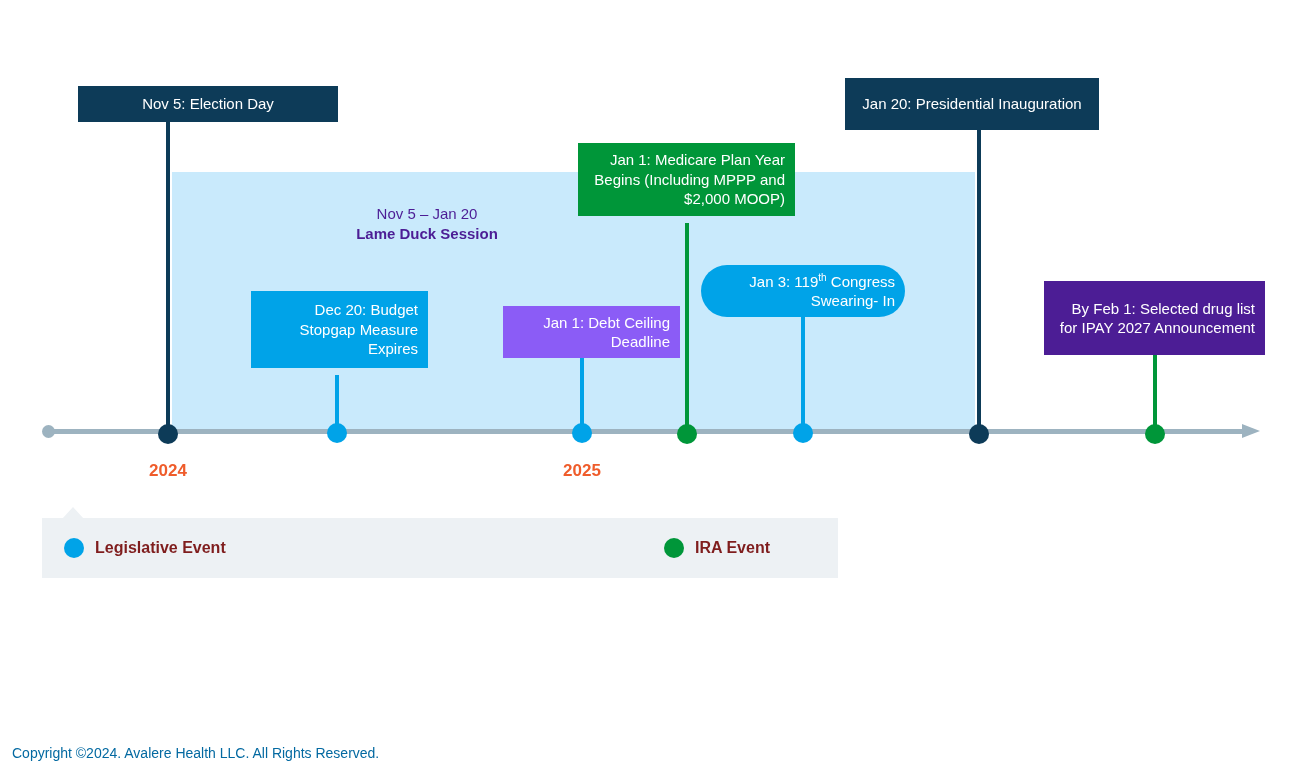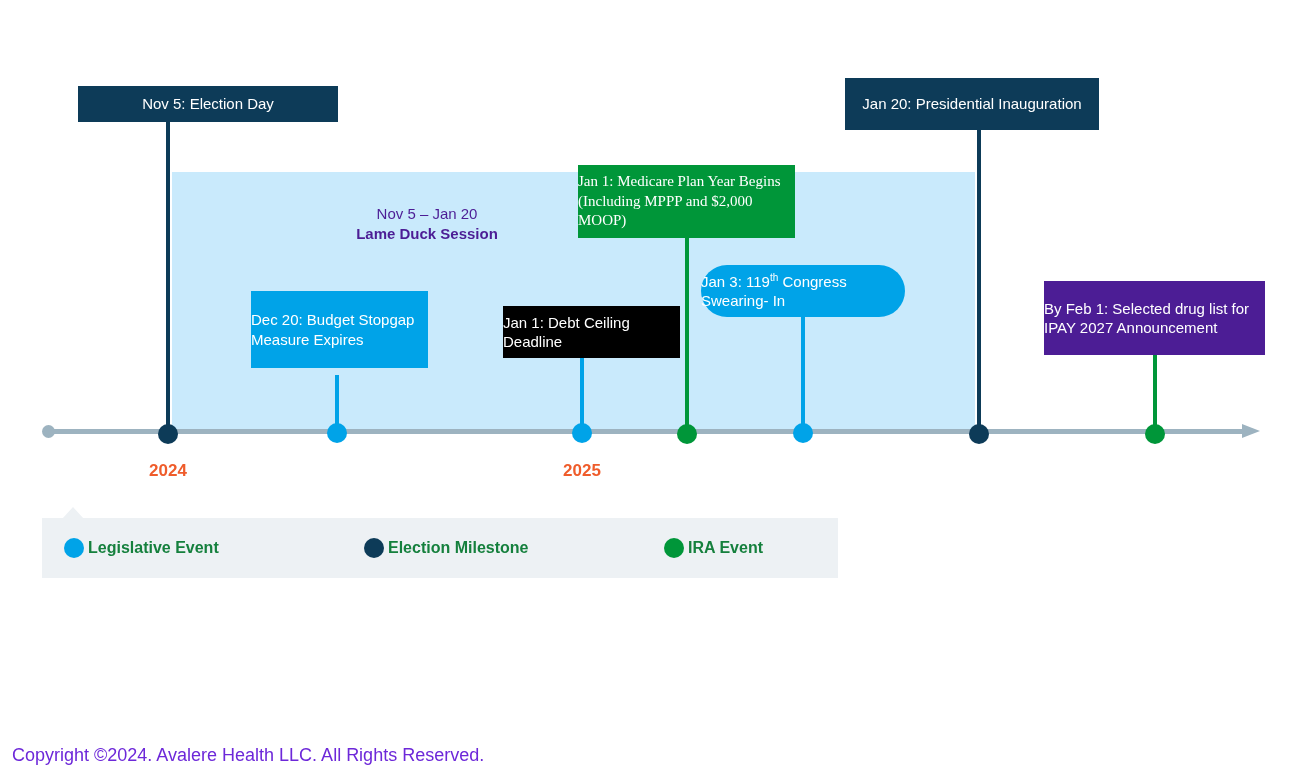--- a/index.html
+++ b/index.html
@@ -87,25 +87,25 @@
     margin-left: -10px;
   }
 
   
   .ebox {
     position: absolute;
     box-sizing: border-box;
     color: #ffffff;
     font-size: 15px;
     line-height: 19.5px;
-    text-align: left;
+    text-align: right;
     display: flex;
     align-items: center;
     justify-content: center;
-    padding: 6px 0;
+    padding: 6px 10px;
   }
   .ebox sup {
     font-size: 10px;
     vertical-align: super;
     line-height: 0;
   }
 
   
   .year {
     position: absolute;
@@ -143,42 +143,42 @@
     align-items: center;
     height: 24px;
   }
   .legend-swatch {
     width: 20px;
     height: 20px;
     border-radius: 50%;
     flex: 0 0 auto;
   }
   .legend-label {
-    margin-left: 4px;
-    color: #15803d;
+    margin-left: 11px;
+    color: #7f1d1d;
     font-size: 16px;
     font-weight: bold;
     white-space: nowrap;
   }
 
   
   .abbrev {
     position: absolute;
     left: 48px;
     top: 667px;
     font-size: 14.5px;
     color: #1a1a1a;
     white-space: nowrap;
   }
   .copyright {
     position: absolute;
     left: 12px;
     top: 745px;
-    font-size: 18px;
-    color: #6d28d9;
+    font-size: 14px;
+    color: #0369a1;
     white-space: nowrap;
   }
 </style>
 </head>
 <body>
 
 <div id="canvas">
 
   <div class="band"></div>
   <div class="band-label">
@@ -195,27 +195,27 @@
   </div>
   <div class="stem" style="left:166px; top:122px; height:311px; background:#0d3b58;"></div>
   <div class="dot" style="left:168px; top:424px; background:#0d3b58;"></div>
 
   <div class="ebox" style="left:251px; top:291px; width:177px; height:77px; background:#00a3e8;">
     <span>Dec 20: Budget Stopgap Measure Expires</span>
   </div>
   <div class="stem" style="left:335px; top:375px; height:57px; background:#00a3e8;"></div>
   <div class="dot" style="left:337px; top:423px; background:#00a3e8;"></div>
 
-  <div class="ebox" style="left:503px; top:306px; width:177px; height:52px; background:#000000;">
+  <div class="ebox" style="left:503px; top:306px; width:177px; height:52px; background:#8b5cf6;">
     <span>Jan 1: Debt Ceiling Deadline</span>
   </div>
   <div class="stem" style="left:580px; top:358px; height:74px; background:#00a3e8;"></div>
   <div class="dot" style="left:582px; top:423px; background:#00a3e8;"></div>
 
-  <div class="ebox" style="left:578px; top:165px; width:217px; height:73px; background:#009639;font-family:Liberation Serif, serif;">
+  <div class="ebox" style="left:578px; top:143px; width:217px; height:73px; background:#009639;">
     <span>Jan 1: Medicare Plan Year Begins (Including MPPP and $2,000 MOOP)</span>
   </div>
   <div class="stem" style="left:685px; top:223px; height:209px; background:#009639;"></div>
   <div class="dot" style="left:687px; top:424px; background:#009639;"></div>
 
   <div class="ebox" style="left:701px; top:265px; width:204px; height:52px; background:#00a3e8;border-radius:26px;">
     <span>
       <span>Jan 3: 119</span><sup>th</sup><span> Congress Swearing- In</span>
     </span>
   </div>
@@ -238,24 +238,20 @@
   <div class="year" style="left:582px;">2025</div>
 
   <div class="legend"></div>
   <div class="legend-notch"></div>
 
   <div class="legend-item" style="left:64px;">
     <span class="legend-swatch" style="background:#00a3e8;"></span>
     <span class="legend-label">Legislative Event</span>
   </div>
 
-  <div class="legend-item" style="left:364px;">
-    <span class="legend-swatch" style="background:#0d3b58;"></span>
-    <span class="legend-label">Election Milestone</span>
-  </div>
 
   <div class="legend-item" style="left:664px;">
     <span class="legend-swatch" style="background:#009639;"></span>
     <span class="legend-label">IRA Event</span>
   </div>
 
   <div class="copyright">Copyright ©2024. Avalere Health LLC. All Rights Reserved.</div>
 
 </div>
 

